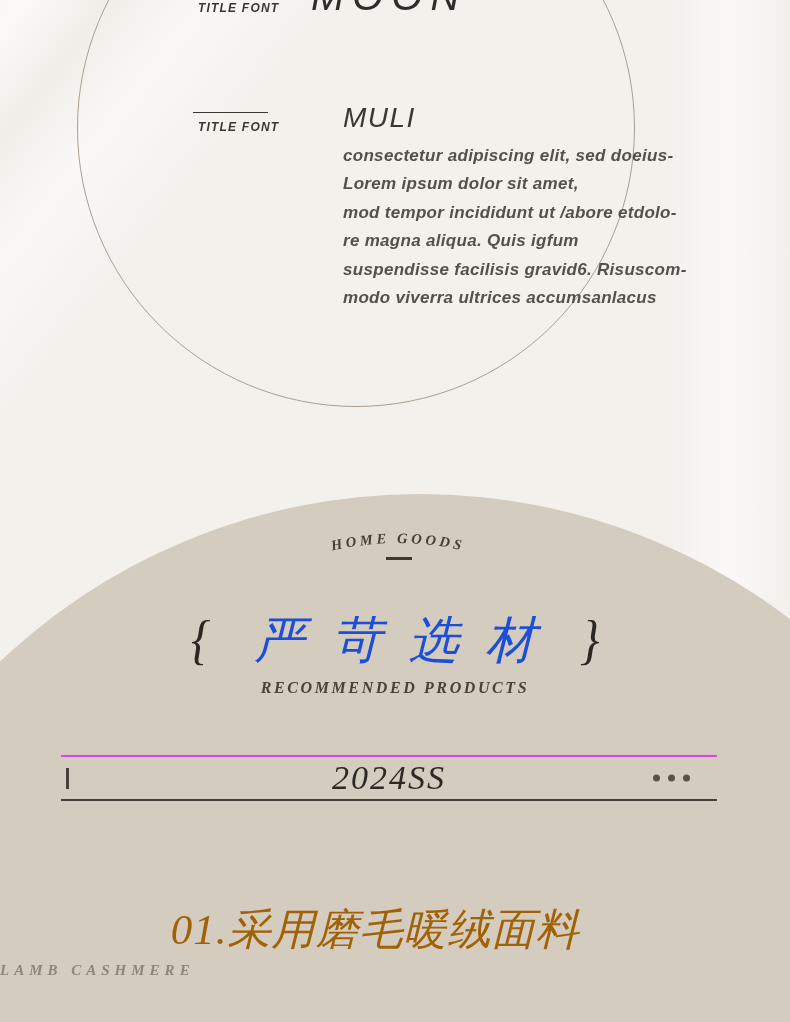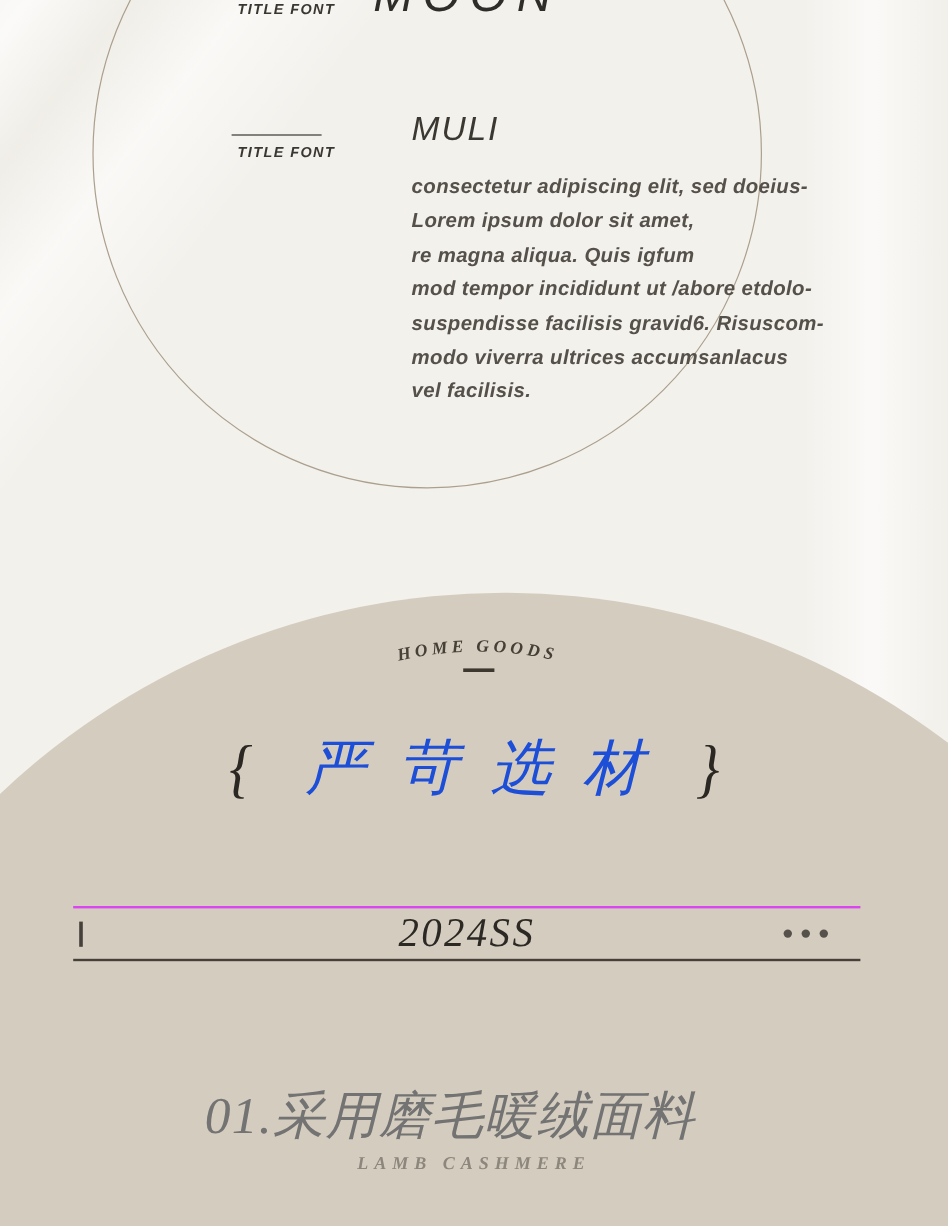--- a/index.html
+++ b/index.html
@@ -50,21 +50,21 @@
     position:absolute;z-index:3;
     left:193px;top:112px;width:75px;height:1px;background:#3a3731;
   }
   .title-font-name{
     position:absolute;z-index:3;
     left:311px;top:-26px;
     font-size:40px;font-weight:400;letter-spacing:8px;color:#2f2d29;
   }
   .body-font-name{
     position:absolute;z-index:3;
-    left:343px;top:92px;
+    left:343px;top:102px;
     font-size:28px;font-weight:400;letter-spacing:1.5px;color:#3b3832;
   }
   .body-sample{
     position:absolute;z-index:3;
     left:343px;top:142px;width:352px;
     font-size:17px;line-height:28.4px;font-weight:600;
     letter-spacing:.3px;color:#55504a;
   }
   
   .dome{
@@ -122,25 +122,25 @@
     display:flex;gap:8px;
   }
   .season-dots i{
     display:block;width:7px;height:7px;border-radius:50%;background:#56524b;
   }
   
   .feature-heading{
     position:absolute;z-index:3;
     left:0;right:40px;top:901px;text-align:center;
     font-family:"Liberation Serif", serif;
-    font-size:43px;letter-spacing:1px;color:#737373;
+    font-size:43px;letter-spacing:1px;color:#a16207;
   }
   .feature-sub{
     position:absolute;z-index:3;
-    left:0;right:0;top:962px;text-align:center;
+    left:0;right:0;top:962px;text-align:left;
     font-family:"Liberation Serif", serif;
     font-size:15px;font-weight:bold;letter-spacing:5px;color:#8c867c;
   }
 </style>
 </head>
 <body>
 
 <div class="page">
 
   <div class="streak streak-tl"></div>
@@ -151,45 +151,45 @@
   <div class="spec-label label-title-font">TITLE FONT</div>
   <div class="title-font-name">MOON</div>
 
   <div class="spec-rule"></div>
   <div class="spec-label label-body-font">TITLE FONT</div>
   <div class="body-font-name">MULI</div>
 
   <div class="body-sample">
     <div>consectetur adipiscing elit, sed doeius-</div>
     <div>Lorem ipsum dolor sit amet,</div>
+    <div>mod tempor incididunt ut /abore etdolo-</div>
     <div>re magna aliqua. Quis igfum</div>
-    <div>mod tempor incididunt ut /abore etdolo-</div>
     <div>suspendisse facilisis gravid6. Risuscom-</div>
     <div>modo viverra ultrices accumsanlacus</div>
-    <div>vel facilisis.</div>
   </div>
 
   <div class="dome"></div>
 
   <svg class="arc-svg" width="220" height="64" viewBox="0 0 220 64">
     <defs>
       <path id="arcpath" d="M 12 50 Q 110 16 208 50" fill="none"></path>
     </defs>
     <text class="arc-text" text-anchor="middle">
       <textPath href="#arcpath" startOffset="50%">HOME GOODS</textPath>
     </text>
   </svg>
   <div class="arc-dash"></div>
 
   <div class="zh-heading">
     <span class="brace">{</span>
     <span class="zh-chars">严苛选材</span>
     <span class="brace">}</span>
   </div>
 
+  <div class="rec-subtitle">RECOMMENDED PRODUCTS</div>
 
   <div class="season-bar">
     <div class="season-tick"></div>
     <div class="season-label">2024SS</div>
     <div class="season-dots">
       <i></i>
       <i></i>
       <i></i>
     </div>
   </div>

